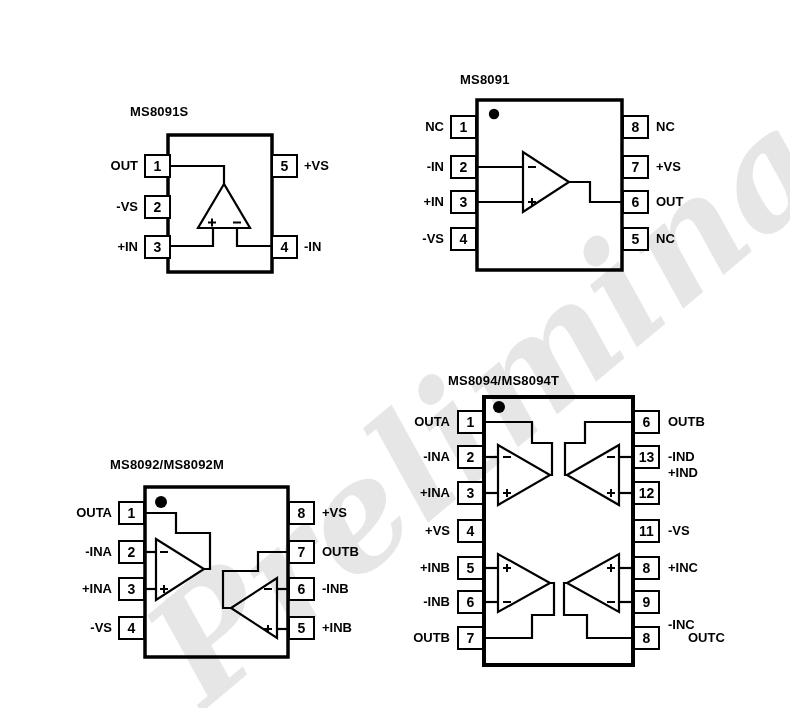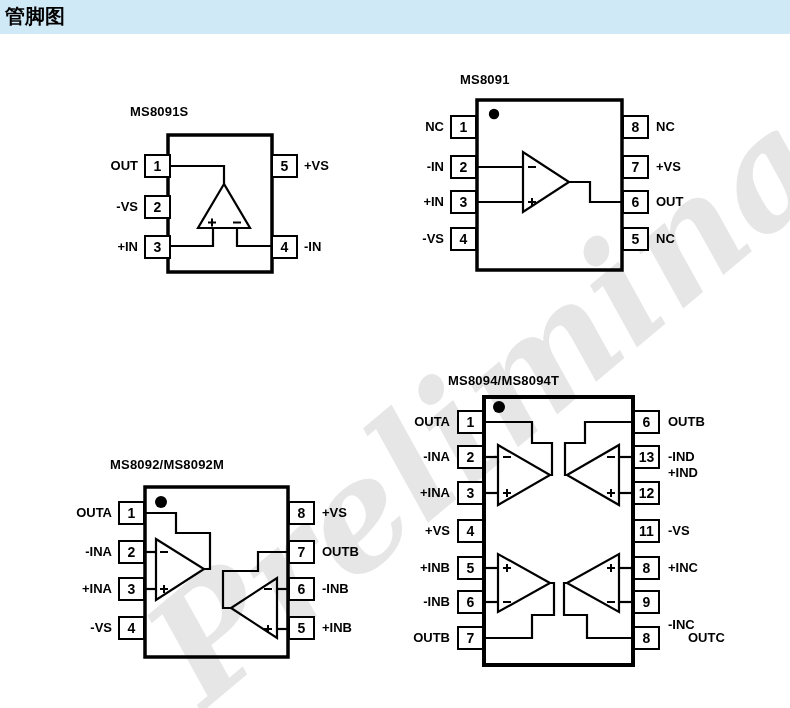--- a/index.html
+++ b/index.html
@@ -18,23 +18,20 @@
   .pl{text-align:right;}
   .pr{text-align:left;}
 </style>
 </head>
 <body>
 
 <div id="page">
 
   <div id="wm">Preliminary</div>
 
-  <div id="topbar">
-    <div class="t">管脚图</div>
-  </div>
 
   <svg id="wires" width="790" height="708" viewBox="0 0 790 708">
     <g stroke="#000" fill="none">
       <rect x="168" y="135" width="104" height="137" stroke-width="3.5"></rect>
       <polygon points="224,184 198,228 250,228" stroke-width="2.2"></polygon>
       <path d="M171,166 H224 V184" stroke-width="2.2"></path>
       <path d="M213,228 V246 H171" stroke-width="2.2"></path>
       <path d="M237,228 V246 H272" stroke-width="2.2"></path>
       <path d="M208,222.5 H216 M212,218.5 V226.5" stroke-width="2"></path>
       <path d="M233,222.5 H241" stroke-width="2"></path>

